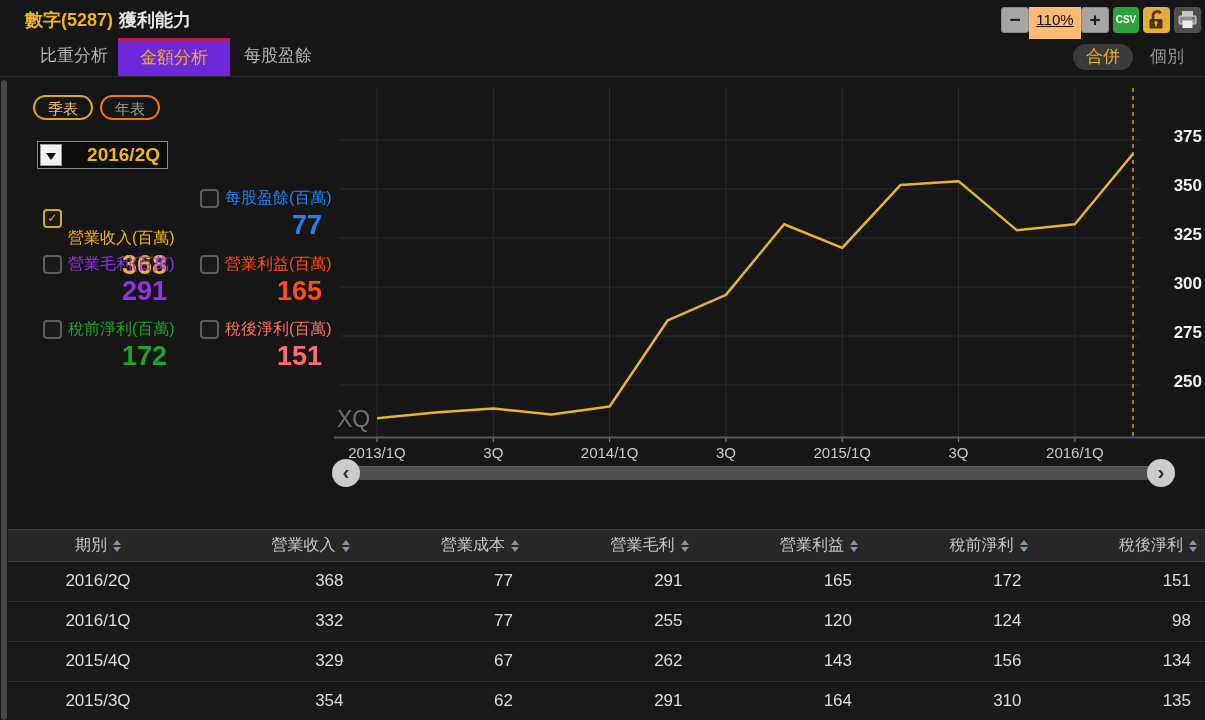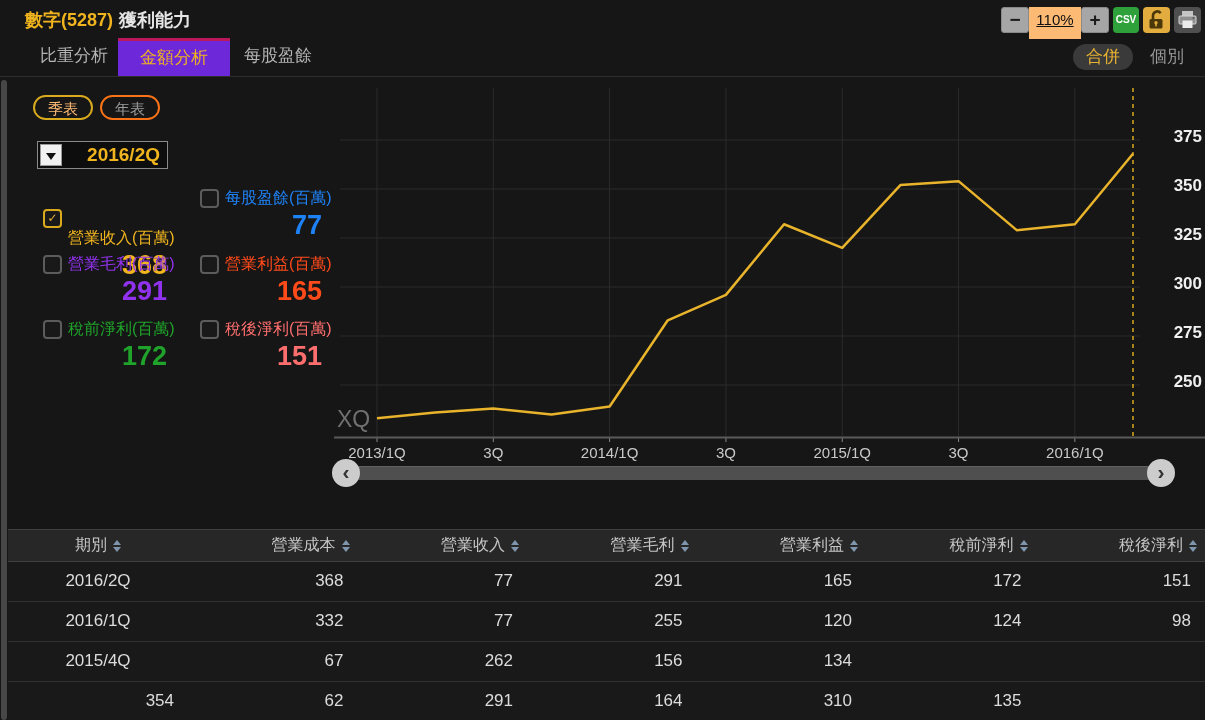--- a/index.html
+++ b/index.html
@@ -214,28 +214,28 @@
   <div class="table">
     <div class="trow thead">
         <div class="th period">
           <span>期別</span>
           <span class="sort">
             <i class="up"></i>
             <i class="dn"></i>
           </span>
         </div>
         <div class="th num">
+          <span>營業收入</span>
+          <span class="sort">
+            <i class="up"></i>
+            <i class="dn"></i>
+          </span>
+        </div>
+        <div class="th num">
           <span>營業成本</span>
-          <span class="sort">
-            <i class="up"></i>
-            <i class="dn"></i>
-          </span>
-        </div>
-        <div class="th num">
-          <span>營業收入</span>
           <span class="sort">
             <i class="up"></i>
             <i class="dn"></i>
           </span>
         </div>
         <div class="th num">
           <span>營業毛利</span>
           <span class="sort">
             <i class="up"></i>
             <i class="dn"></i>
@@ -277,26 +277,29 @@
           <div class="td period">2016/1Q</div>
           <div class="td num">332</div>
           <div class="td num">77</div>
           <div class="td num">255</div>
           <div class="td num">120</div>
           <div class="td num">124</div>
           <div class="td num">98</div>
         </div>
         <div class="trow tr">
           <div class="td period">2015/4Q</div>
+          <div class="td num">329</div>
           <div class="td num">67</div>
           <div class="td num">262</div>
+          <div class="td num">143</div>
           <div class="td num">156</div>
           <div class="td num">134</div>
         </div>
         <div class="trow tr">
+          <div class="td period">2015/3Q</div>
           <div class="td num">354</div>
           <div class="td num">62</div>
           <div class="td num">291</div>
           <div class="td num">164</div>
           <div class="td num">310</div>
           <div class="td num">135</div>
         </div>
       </div>
   </div>
 

